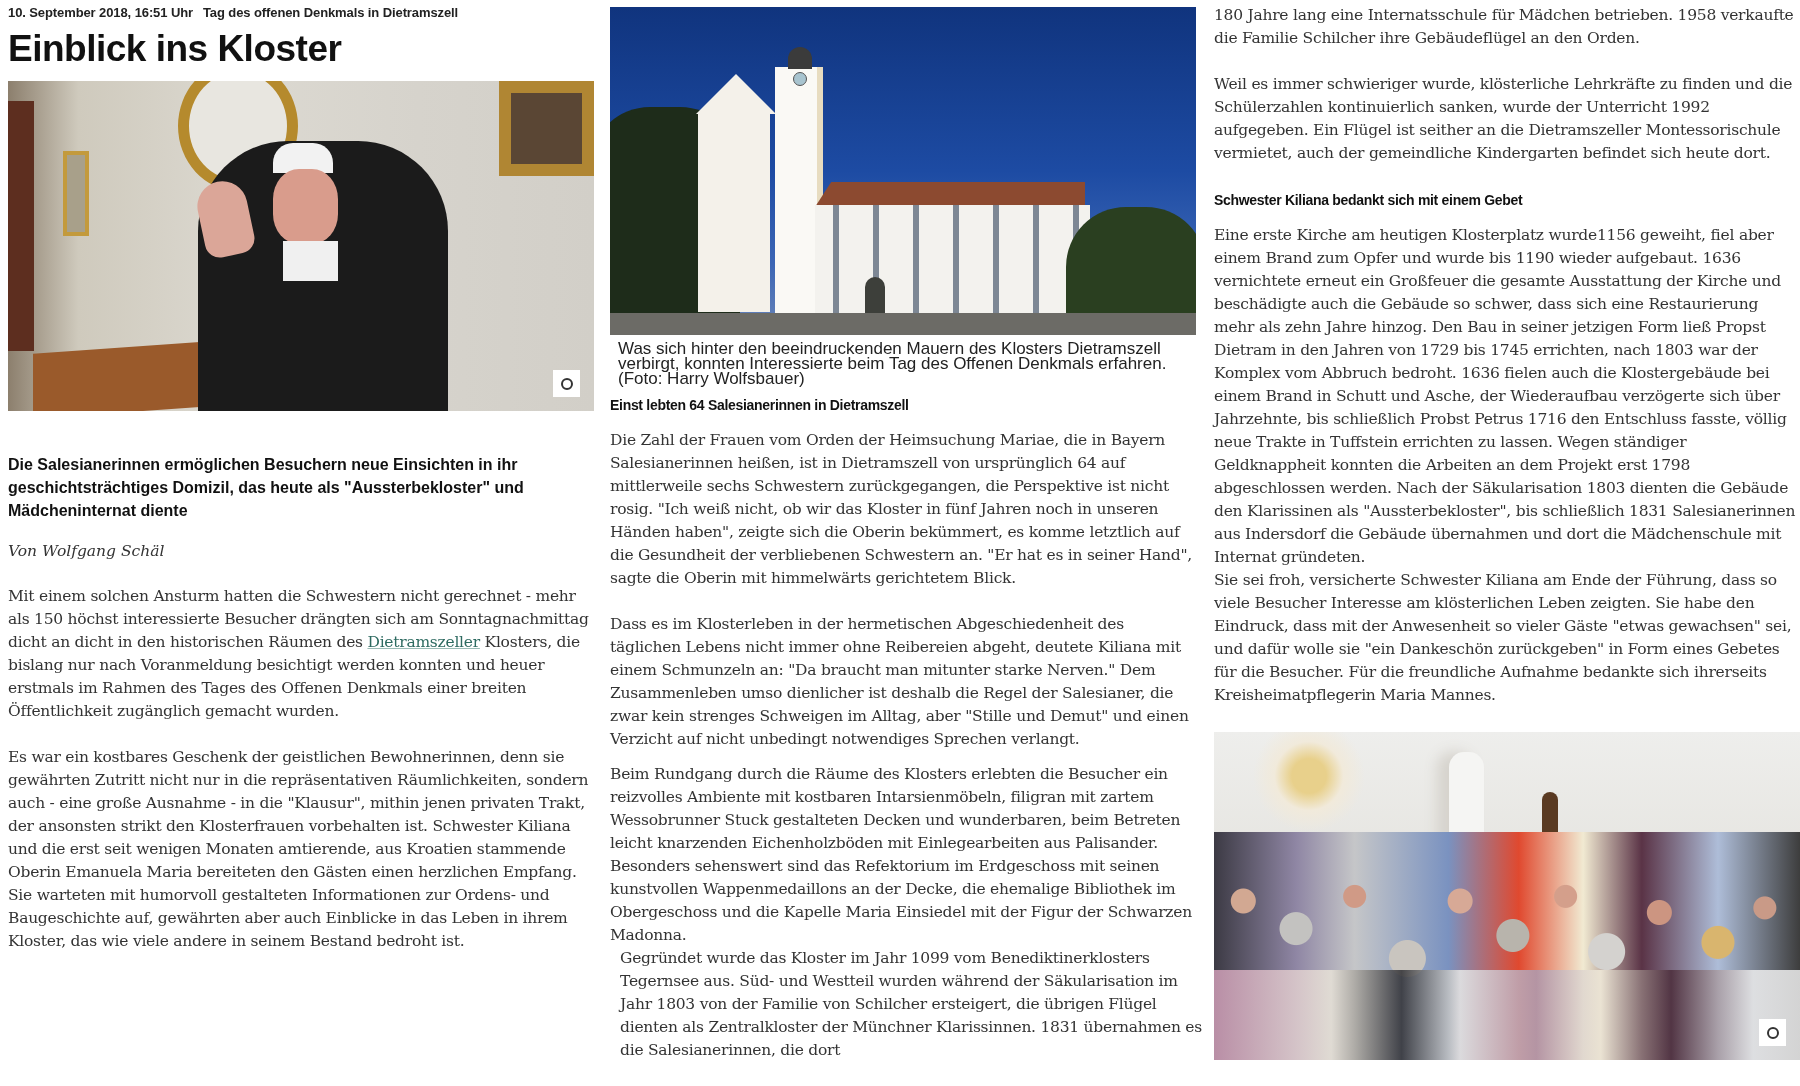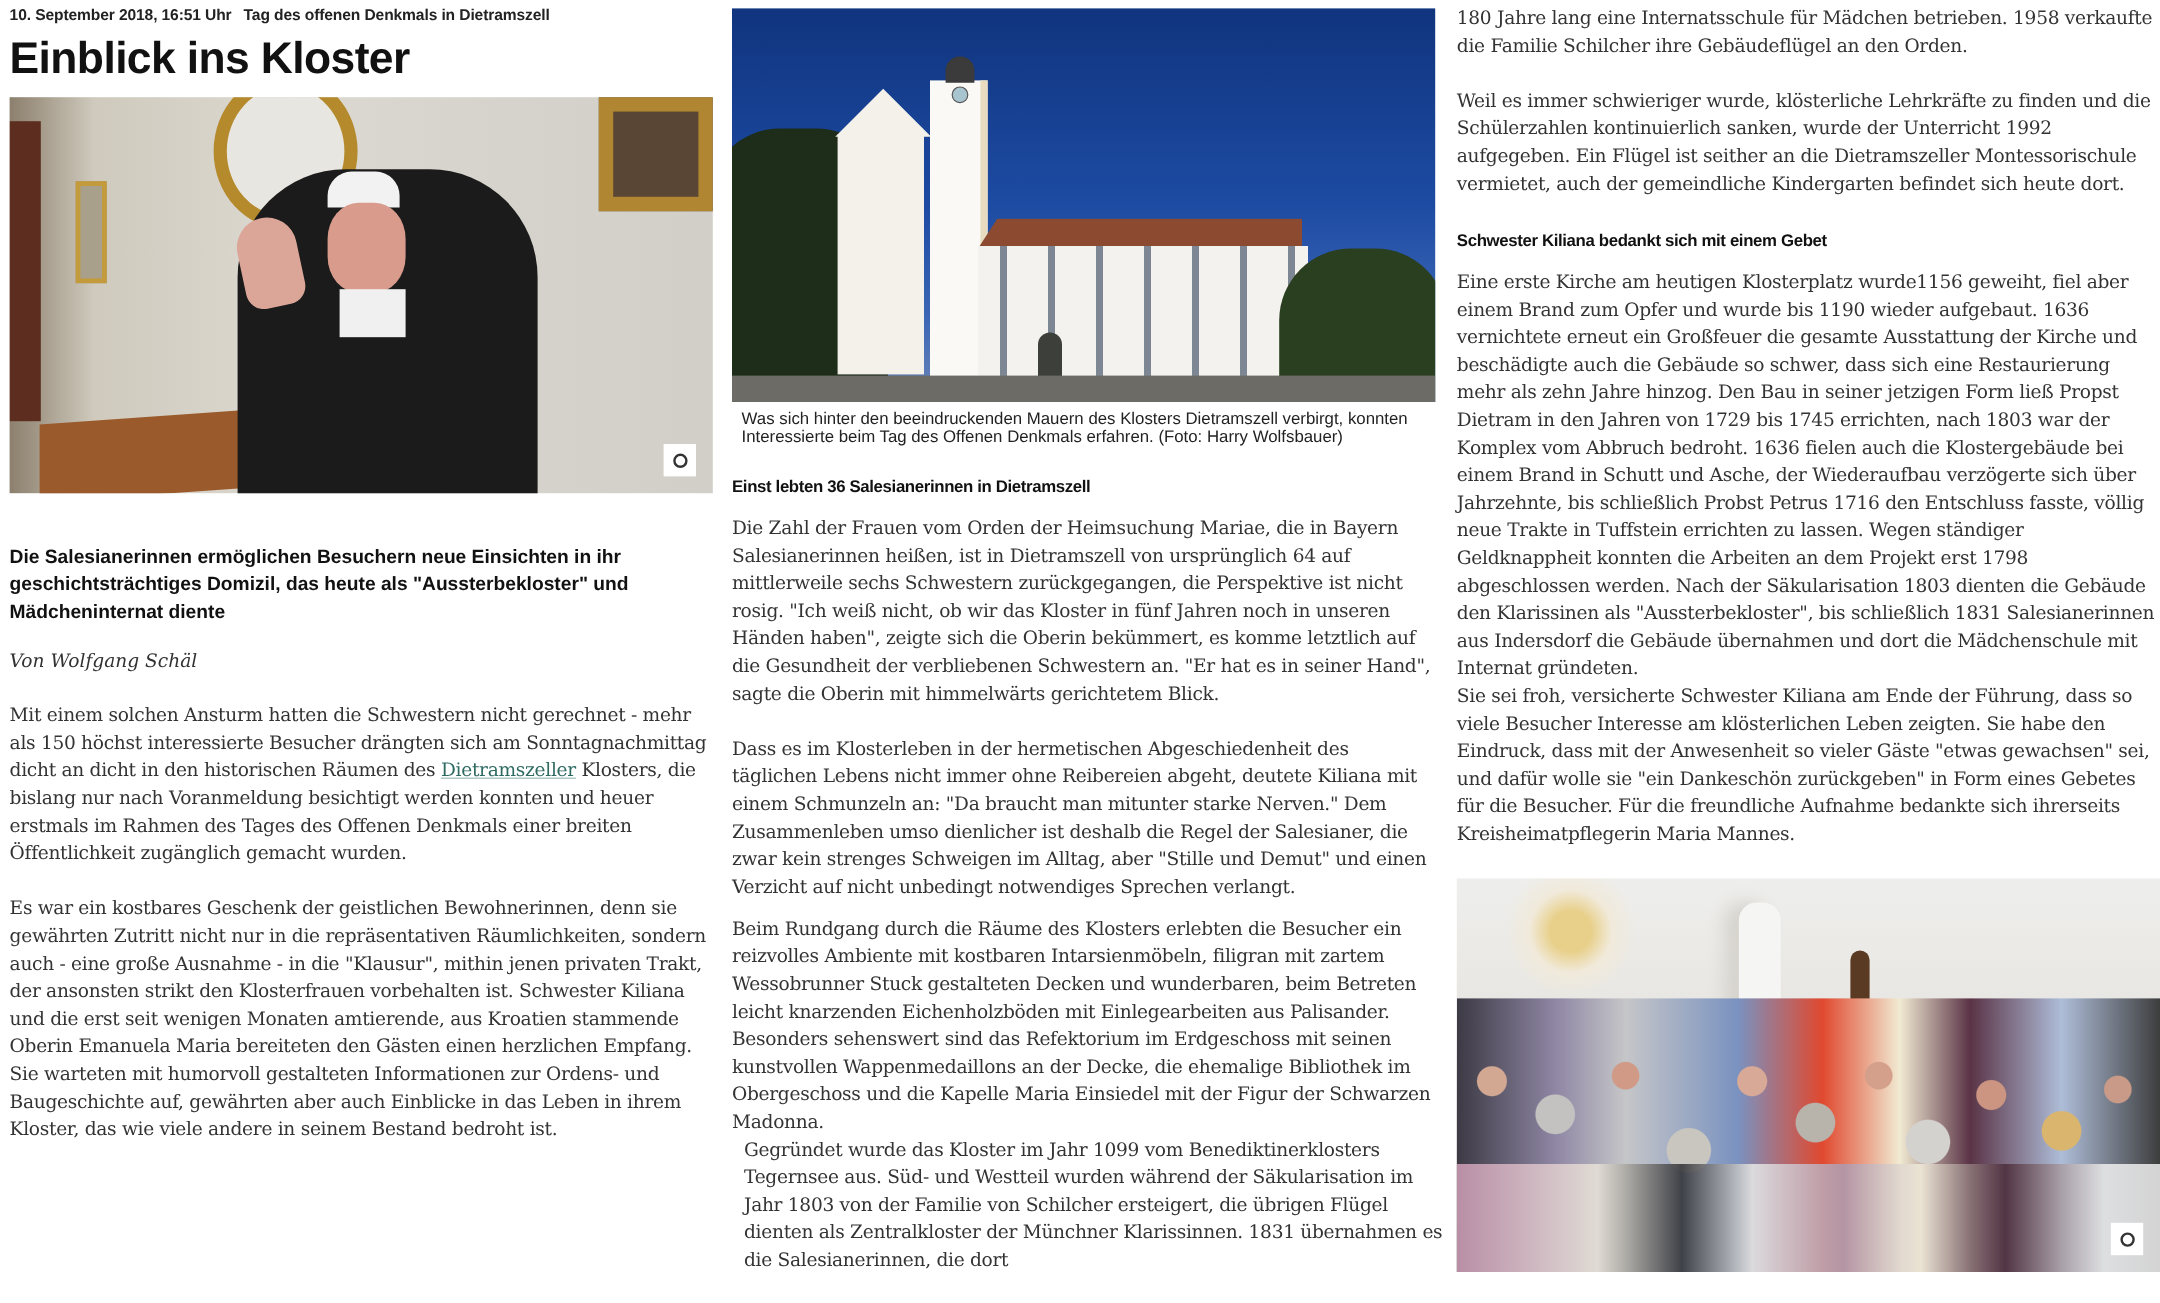--- a/index.html
+++ b/index.html
@@ -12,21 +12,21 @@
 
     .sans { font-family: "Liberation Sans", "DejaVu Sans", sans-serif; }
     .serif { font-family: "DejaVu Serif", "Liberation Serif", serif; }
 
     .meta { position: absolute; top: 5px; left: 0; font-size: 13px; font-weight: bold; color: #222; white-space: nowrap; letter-spacing: -0.1px; }
     .meta .tag { margin-left: 10px; }
     .title { position: absolute; top: 28px; left: 0; font-size: 37px; font-weight: bold; color: #111; letter-spacing: -0.5px; }
 
     .figure { position: absolute; left: 0; }
     .photo { position: relative; width: 586px; overflow: hidden; }
-    .caption { font-size: 14px; color: #222; line-height: 15px; padding: 6px 8px 0 8px; }
+    .caption { font-size: 17px; color: #222; line-height: 15px; padding: 6px 8px 0 8px; }
     .zoom-btn { position: absolute; right: 14px; bottom: 14px; width: 27px; height: 27px; background: #fff; display: flex; align-items: center; justify-content: center; cursor: pointer; }
     .zoom-btn span { width: 12px; height: 12px; border: 2px solid #333; border-radius: 50%; display: block; }
 
     .lead { position: absolute; left: 0; top: 453px; width: 520px; font-size: 16px; font-weight: bold; line-height: 23px; color: #111; }
     .byline { position: absolute; left: 0; top: 542px; font-size: 15.5px; font-style: italic; color: #333; }
     .body-text { font-size: 15.5px; line-height: 23px; color: #333; letter-spacing: -0.25px; }
     .para { position: absolute; left: 0; width: 586px; }
     .subhead { position: absolute; left: 0; font-size: 14px; font-weight: bold; color: #111; letter-spacing: -0.3px; }
     a.link { color: #2d6a60; text-decoration: underline; text-decoration-color: #9bbcb6; }
 
@@ -125,21 +125,21 @@
       <div class="clock"></div>
       <div class="roof"></div>
       <div class="bldg"></div>
       <div class="gate"></div>
       <div class="tree-r"></div>
       <div class="ground"></div>
     </div>
     <figcaption class="caption sans">Was sich hinter den beeindruckenden Mauern des Klosters Dietramszell verbirgt, konnten Interessierte beim Tag des Offenen Denkmals erfahren. (Foto: Harry Wolfsbauer)</figcaption>
   </figure>
 
-  <h2 class="subhead sans" style="top:397px;">Einst lebten 36 Salesianerinnen in Dietramszell</h2>
+  <h2 class="subhead sans" style="top:397px;">Einst lebten 64 Salesianerinnen in Dietramszell</h2>
 
   <p class="para body-text serif" style="top:429px;">Die Zahl der Frauen vom Orden der Heimsuchung Mariae, die in Bayern Salesianerinnen heißen, ist in Dietramszell von ursprünglich 64 auf mittlerweile sechs Schwestern zurückgegangen, die Perspektive ist nicht rosig. "Ich weiß nicht, ob wir das Kloster in fünf Jahren noch in unseren Händen haben", zeigte sich die Oberin bekümmert, es komme letztlich auf die Gesundheit der verbliebenen Schwestern an. "Er hat es in seiner Hand", sagte die Oberin mit himmelwärts gerichtetem Blick.</p>
   <p class="para body-text serif" style="top:613px;">Dass es im Klosterleben in der hermetischen Abgeschiedenheit des täglichen Lebens nicht immer ohne Reibereien abgeht, deutete Kiliana mit einem Schmunzeln an: "Da braucht man mitunter starke Nerven." Dem Zusammenleben umso dienlicher ist deshalb die Regel der Salesianer, die zwar kein strenges Schweigen im Alltag, aber "Stille und Demut" und einen Verzicht auf nicht unbedingt notwendiges Sprechen verlangt.</p>
   <p class="para body-text serif" style="top:763px;">Beim Rundgang durch die Räume des Klosters erlebten die Besucher ein reizvolles Ambiente mit kostbaren Intarsienmöbeln, filigran mit zartem Wessobrunner Stuck gestalteten Decken und wunderbaren, beim Betreten leicht knarzenden Eichenholzböden mit Einlegearbeiten aus Palisander. Besonders sehenswert sind das Refektorium im Erdgeschoss mit seinen kunstvollen Wappenmedaillons an der Decke, die ehemalige Bibliothek im Obergeschoss und die Kapelle Maria Einsiedel mit der Figur der Schwarzen Madonna.</p>
   <p class="para body-text serif" style="top:947px;margin-left:10px;">Gegründet wurde das Kloster im Jahr 1099 vom Benediktinerklosters Tegernsee aus. Süd- und Westteil wurden während der Säkularisation im Jahr 1803 von der Familie von Schilcher ersteigert, die übrigen Flügel dienten als Zentralkloster der Münchner Klarissinnen. 1831 übernahmen es die Salesianerinnen, die dort</p>
 </div>
 
 <div class="col col3">
   <p class="para body-text serif" style="top:4px;">180 Jahre lang eine Internatsschule für Mädchen betrieben. 1958 verkaufte die Familie Schilcher ihre Gebäudeflügel an den Orden.</p>
   <p class="para body-text serif" style="top:73px;">Weil es immer schwieriger wurde, klösterliche Lehrkräfte zu finden und die Schülerzahlen kontinuierlich sanken, wurde der Unterricht 1992 aufgegeben. Ein Flügel ist seither an die Dietramszeller Montessorischule vermietet, auch der gemeindliche Kindergarten befindet sich heute dort.</p>

